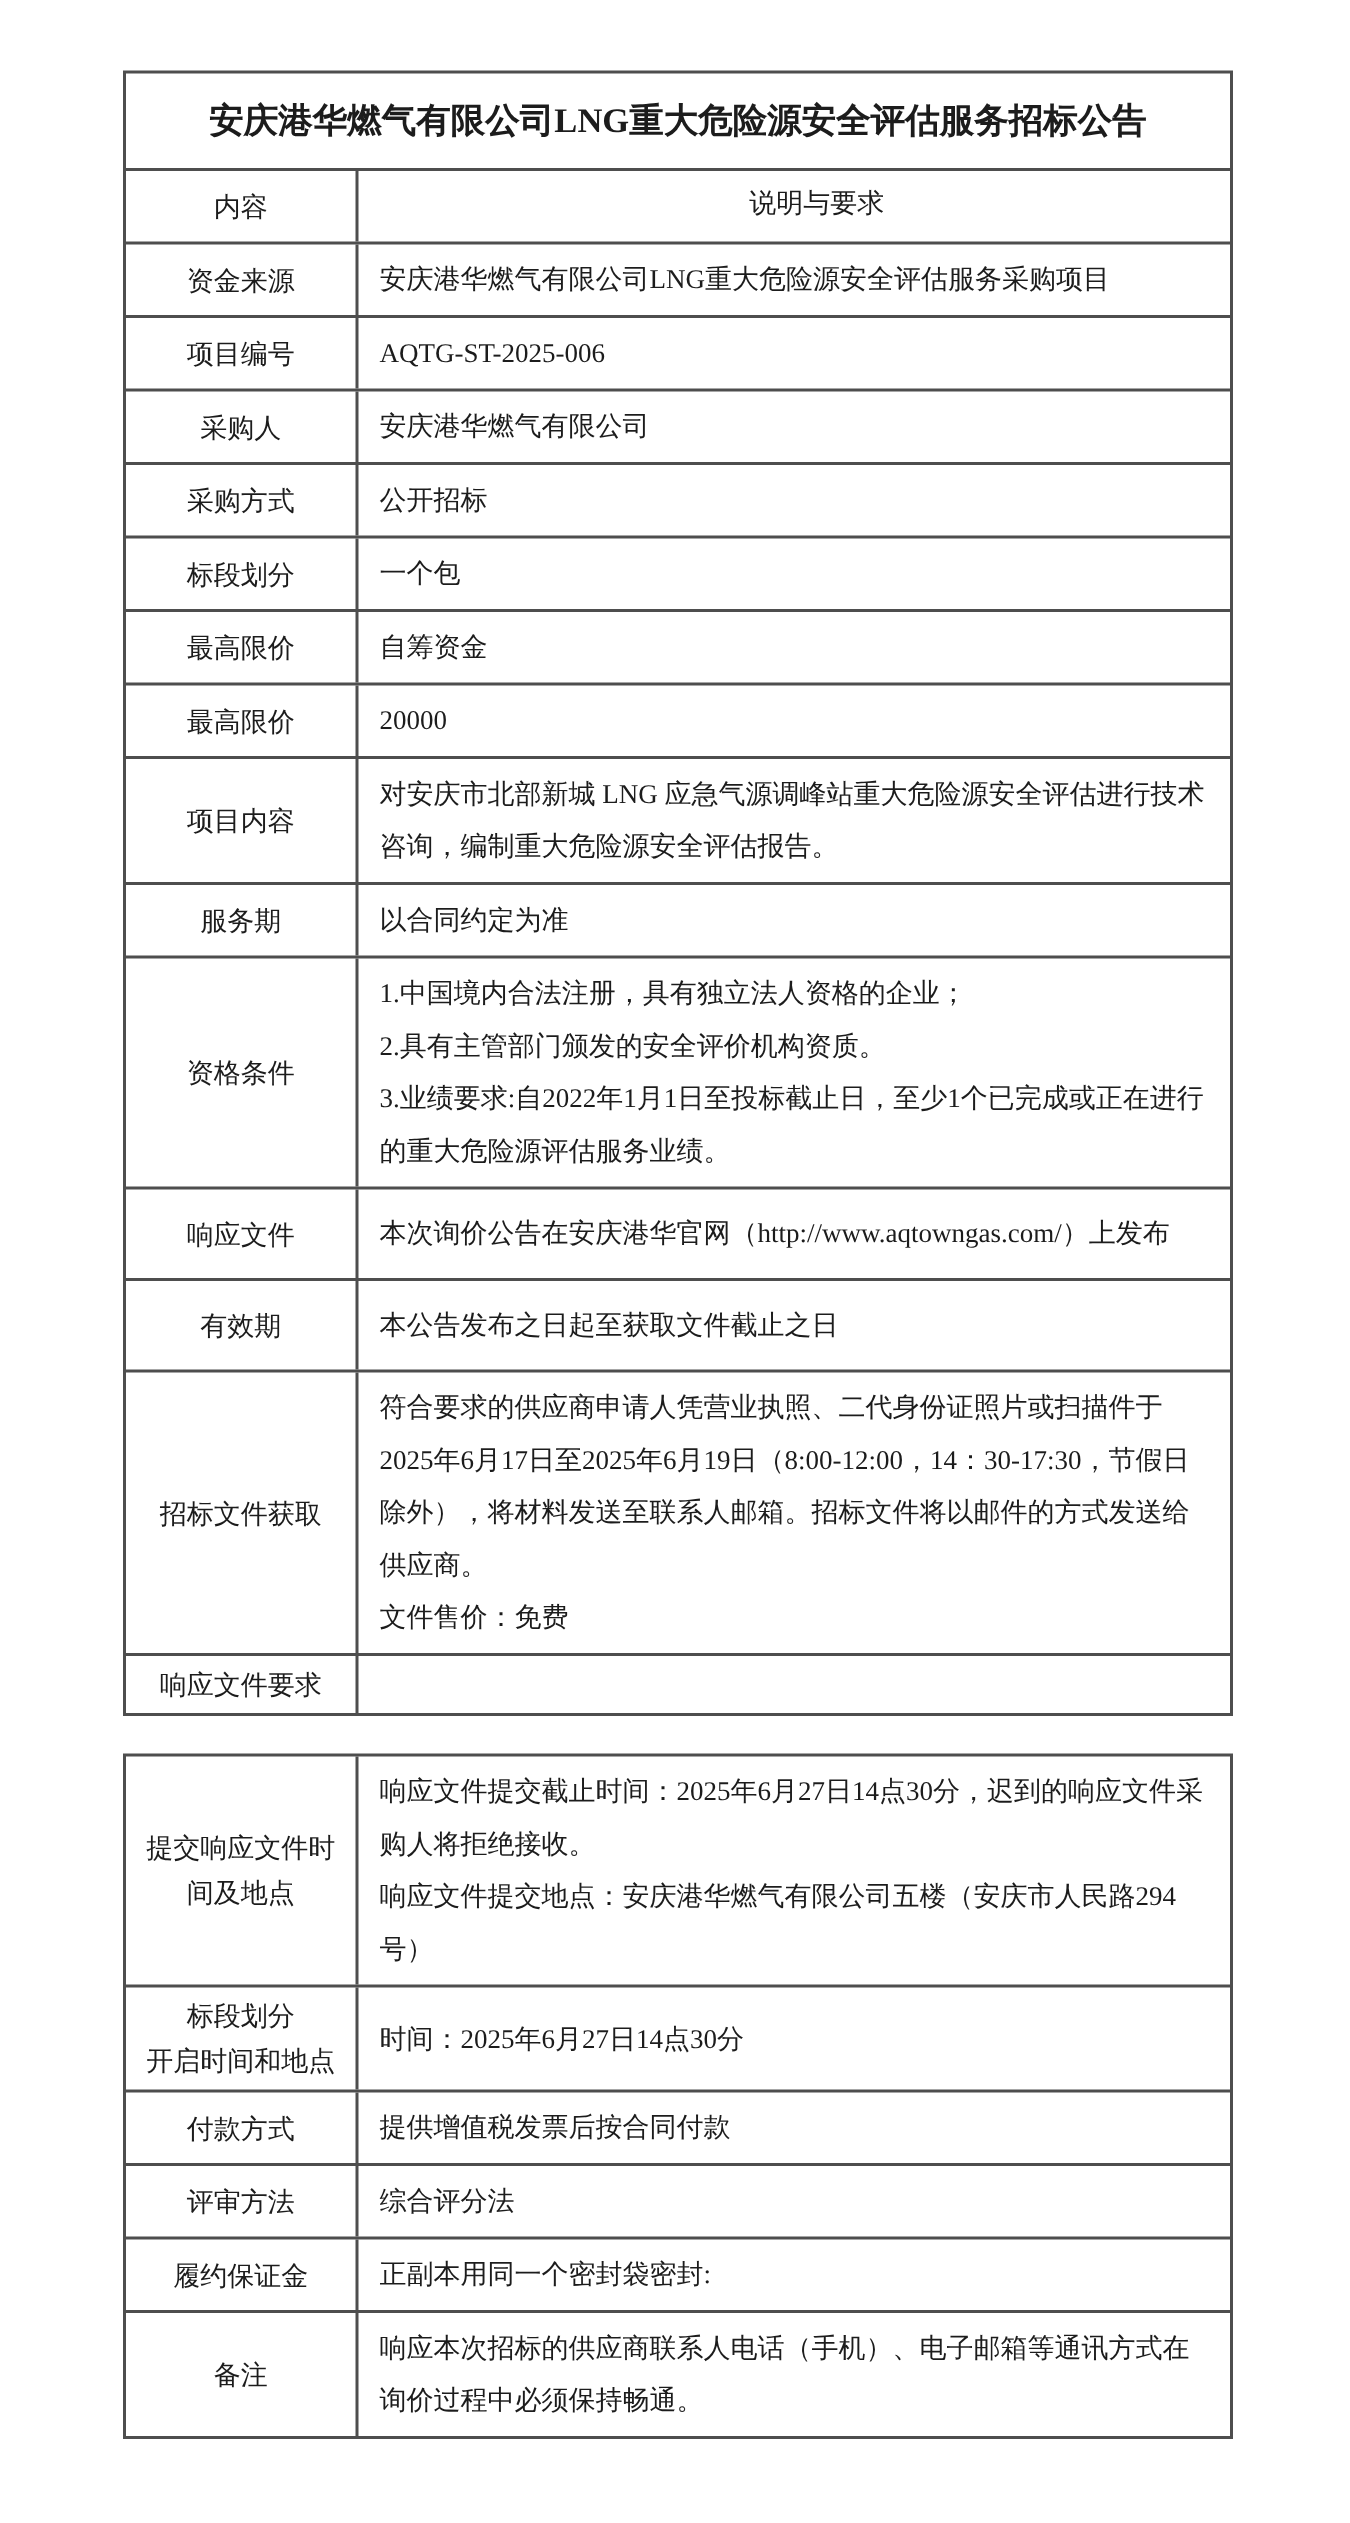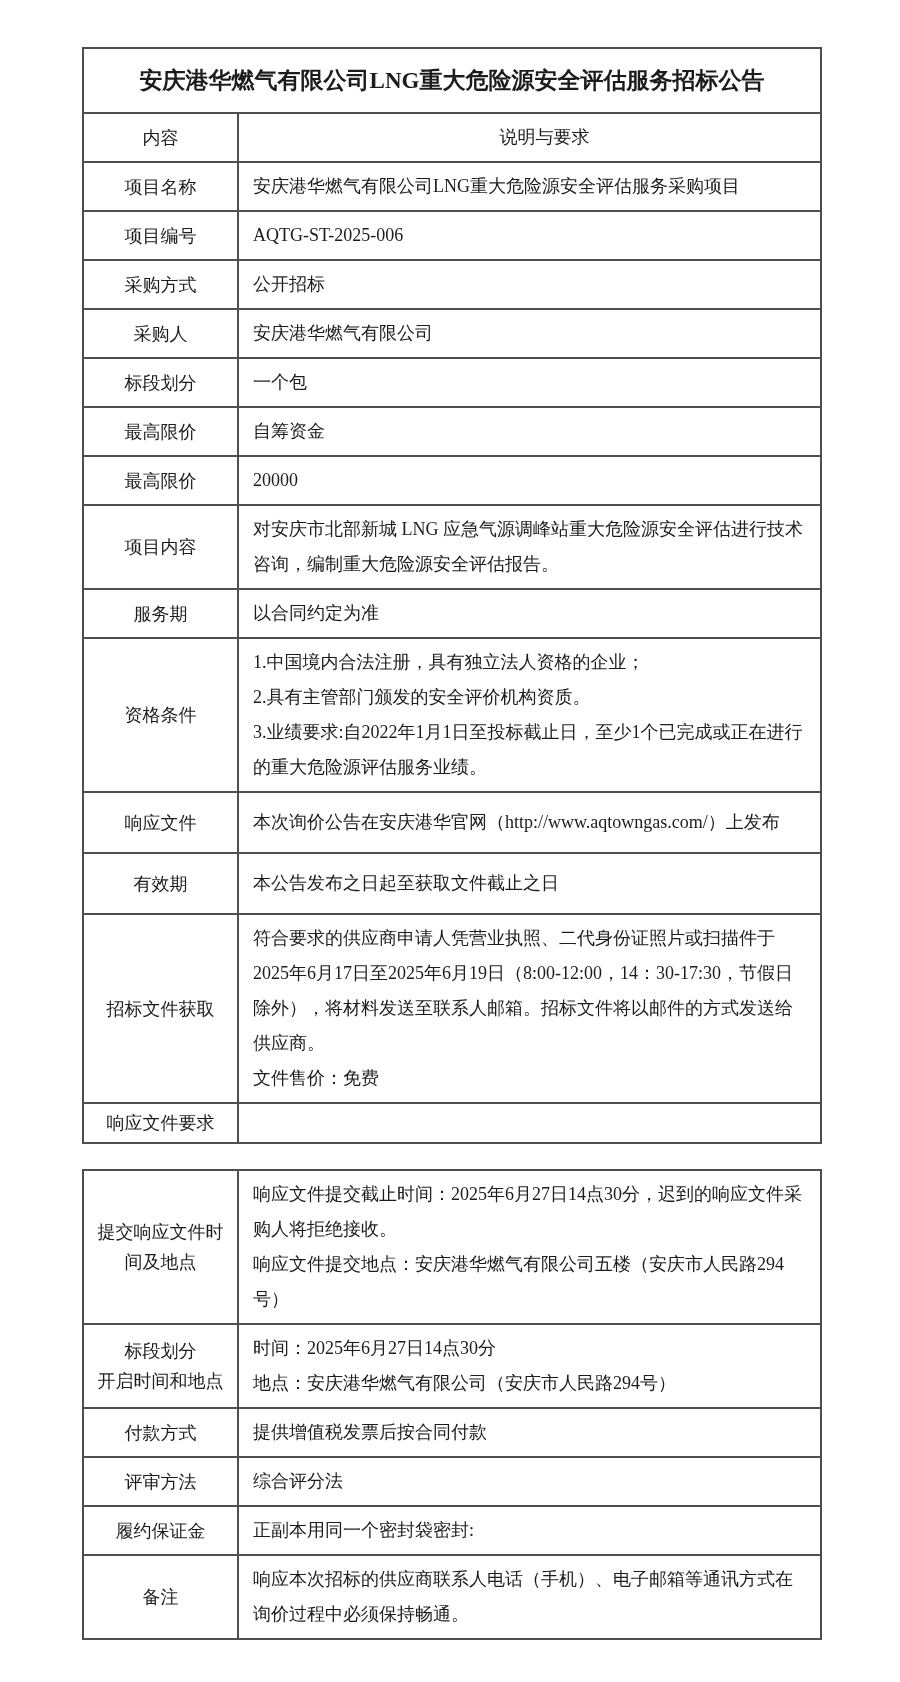--- a/index.html
+++ b/index.html
@@ -47,68 +47,68 @@
   }
   .content-cell {
     flex: 1 1 auto;
     display: flex; flex-direction: column; justify-content: center;
     font-size: 18px;
     line-height: 35px;
     padding: 6px 12px 6px 14px;
     text-align: left;
   }
   .content-cell p { margin: 0; }
-  .header-row .content-cell { align-items: center; text-align: center; }
+  .header-row .content-cell { align-items: center; text-align: center; font-family: Liberation Mono, monospace; }
   .header-row { min-height: 36px; gap: 28px; }
   
   #table1-rows .trow:nth-child(11) .content-cell,
   #table1-rows .trow:nth-child(12) .content-cell,
   #table1-rows .trow:nth-child(11) .label-cell,
   #table1-rows .trow:nth-child(12) .label-cell { padding-top: 12px; padding-bottom: 12px; }
 </style>
 </head>
 <body>
 
 <div class="doc-table" id="table1">
   <div class="title-row">安庆港华燃气有限公司LNG重大危险源安全评估服务招标公告</div>
   <div class="trow header-row">
     <div class="label-cell">内容</div>
     <div class="content-cell">说明与要求</div>
   </div>
   <div id="table1-rows">
       <div class="trow">
         <div class="label-cell">
-          <div>项目名称</div>
+          <div>资金来源</div>
         </div>
         <div class="content-cell">
           <p>安庆港华燃气有限公司LNG重大危险源安全评估服务采购项目</p>
         </div>
       </div>
       <div class="trow">
         <div class="label-cell">
           <div>项目编号</div>
         </div>
         <div class="content-cell">
           <p>AQTG-ST-2025-006</p>
         </div>
       </div>
       <div class="trow">
         <div class="label-cell">
+          <div>采购人</div>
+        </div>
+        <div class="content-cell">
+          <p>安庆港华燃气有限公司</p>
+        </div>
+      </div>
+      <div class="trow">
+        <div class="label-cell">
           <div>采购方式</div>
         </div>
         <div class="content-cell">
           <p>公开招标</p>
-        </div>
-      </div>
-      <div class="trow">
-        <div class="label-cell">
-          <div>采购人</div>
-        </div>
-        <div class="content-cell">
-          <p>安庆港华燃气有限公司</p>
         </div>
       </div>
       <div class="trow">
         <div class="label-cell">
           <div>标段划分</div>
         </div>
         <div class="content-cell">
           <p>一个包</p>
         </div>
       </div>
@@ -199,21 +199,20 @@
           <p>响应文件提交地点：安庆港华燃气有限公司五楼（安庆市人民路294号）</p>
         </div>
       </div>
       <div class="trow">
         <div class="label-cell">
           <div>标段划分</div>
           <div>开启时间和地点</div>
         </div>
         <div class="content-cell">
           <p>时间：2025年6月27日14点30分</p>
-          <p>地点：安庆港华燃气有限公司（安庆市人民路294号）</p>
         </div>
       </div>
       <div class="trow">
         <div class="label-cell">
           <div>付款方式</div>
         </div>
         <div class="content-cell">
           <p>提供增值税发票后按合同付款</p>
         </div>
       </div>

